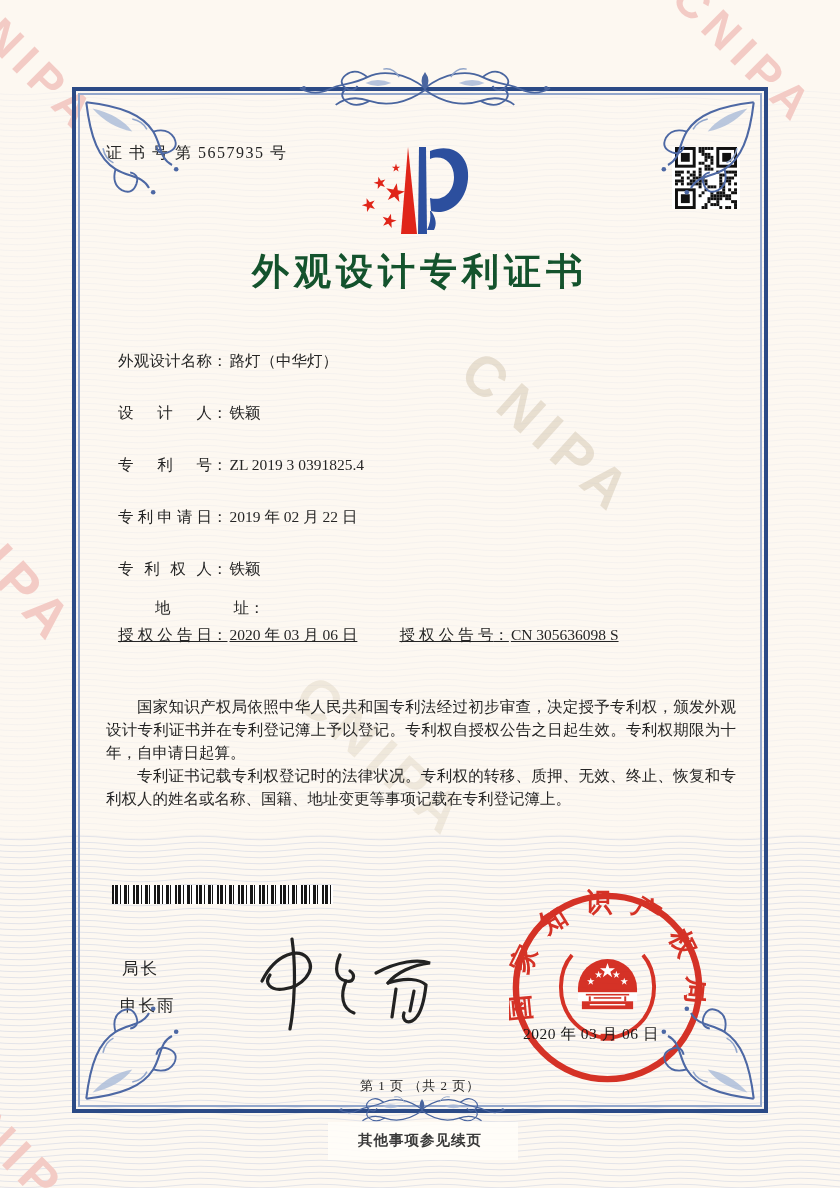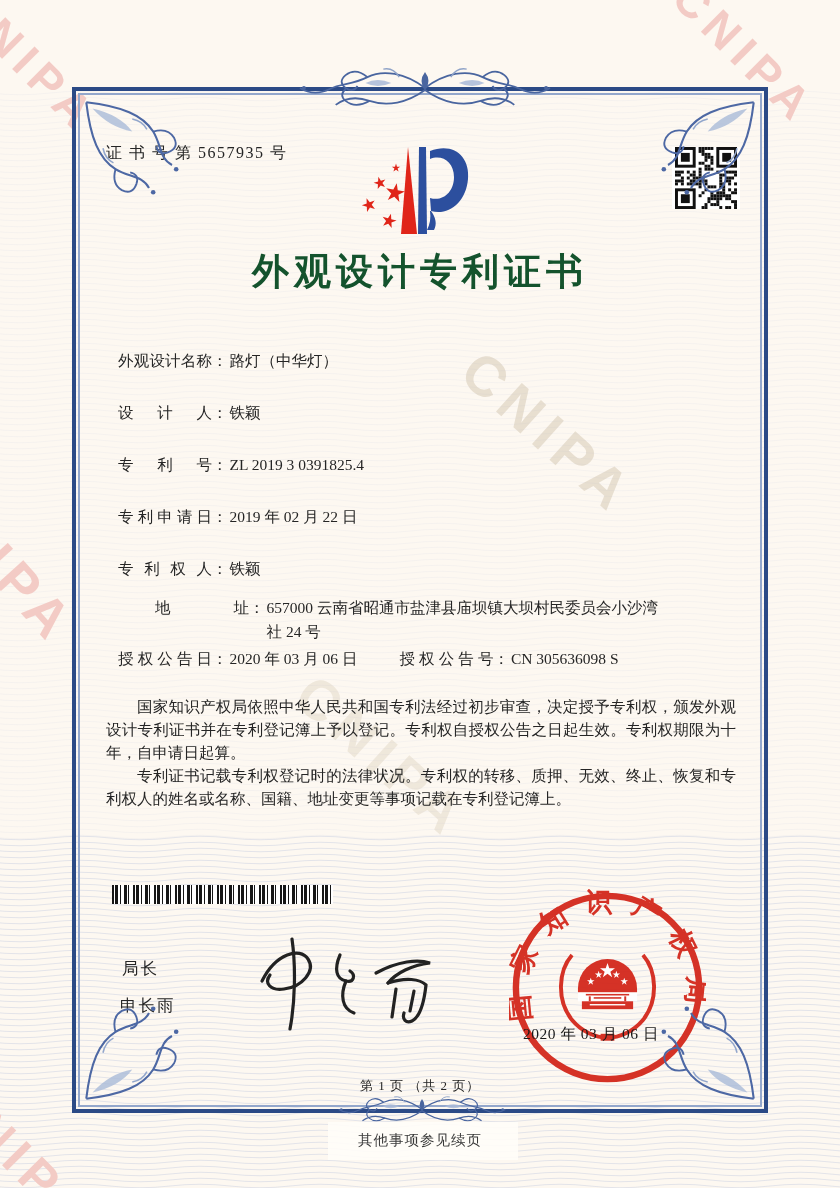--- a/index.html
+++ b/index.html
@@ -34,21 +34,21 @@
   .content{z-index:3;}
   .cert-no{left:106px;top:143px;font-size:16px;letter-spacing:1.5px;z-index:3;}
   .logo{left:356px;top:141px;width:132px;height:100px;z-index:3;}
   .qr{left:672px;top:147px;width:68px;height:62px;z-index:3;background:#fff;}
   .title{left:0;top:247px;width:840px;text-align:center;font-size:37px;font-weight:bold;
          letter-spacing:5px;color:#14532d;z-index:3;}
   .fields{left:118px;top:349px;width:560px;z-index:3;}
   .field-row{display:flex;font-size:15.5px;line-height:24px;margin-top:28px;align-items:flex-start;}
   .field-row:first-child{margin-top:0;align-items:flex-end;}
   .field-row.addr{margin-top:15px;margin-left:37px;}
-  .field-row.grant{margin-top:3px;}
+  .field-row.grant{margin-top:3px;text-decoration:underline;}
   .field-label{display:inline-block;width:94px;text-align:justify;text-align-last:justify;flex:0 0 94px;}
   .field-colon{flex:0 0 auto;}
   .field-value{margin-left:2px;}
   .addr .field-value{max-width:392px;}
   .grant-pair2{display:flex;margin-left:42px;}
   .paras{left:106px;top:695px;width:630px;font-size:15.5px;line-height:23px;
          text-align:justify;z-index:3;}
   .paras p{margin:0;text-indent:2em;}
   .barcode{left:112px;top:885px;width:221px;height:19px;z-index:3;
     background:repeating-linear-gradient(90deg,
@@ -56,21 +56,21 @@
       #fff 9px 12px,#161616 12px 15px,#fff 15px 16px,#161616 16px 17px,#fff 17px 21px);}
   .signer-title{left:122px;top:958px;font-size:16.5px;letter-spacing:2px;z-index:3;}
   .signer-name{left:120px;top:995px;font-size:16.5px;letter-spacing:2px;z-index:3;}
   .signature{left:248px;top:933px;width:190px;height:102px;z-index:3;}
   .seal{left:509px;top:889px;width:197px;height:197px;z-index:3;opacity:.95;}
   .seal-date{left:523px;top:1024px;font-size:15.5px;color:#1a1a1a;letter-spacing:.5px;z-index:5;}
   .footer-page{left:0;top:1077px;width:840px;text-align:center;font-size:13px;
                letter-spacing:1px;z-index:3;}
   .note-box{left:328px;top:1122px;width:190px;height:38px;background:rgba(255,253,248,.9);z-index:2;}
   .footer-note{left:0;top:1131px;width:840px;text-align:center;font-size:14.5px;
-               letter-spacing:1px;color:#3a3a3a;z-index:3;}
+               letter-spacing:1px;color:#3a3a3a;z-index:3;font-weight:bold;}
 </style>
 </head>
 <body>
 
 <svg width="0" height="0" style="position:absolute">
   <defs>
     <g id="corner-fl">
       <g fill="none" stroke="#4d68a4" stroke-width="2">
         <path d="M6,6 C40,10 60,18 70,34 C78,47 76,60 88,66"></path>
         <path d="M6,6 C10,40 18,60 34,70 C47,78 60,76 66,88"></path>
@@ -498,21 +498,20 @@
     <div class="field-value">2019 年 02 月 22 日</div>
   </div>
   <div class="field-row">
     <span class="field-label">专利权人</span>
       <span class="field-colon">：</span>
     <div class="field-value">铁颖</div>
   </div>
   <div class="field-row addr">
     <span class="field-label">地址</span>
       <span class="field-colon">：</span>
-    <div class="field-value">657000 云南省昭通市盐津县庙坝镇大坝村民委员会小沙湾社 24 号</div>
   </div>
   <div class="field-row grant">
     <span class="field-label">授权公告日</span>
       <span class="field-colon">：</span>
     <div class="field-value">2020 年 03 月 06 日</div>
     <div class="grant-pair2">
       <span class="field-label">授权公告号</span>
         <span class="field-colon">：</span>
       <div class="field-value">CN 305636098 S</div>
     </div>

